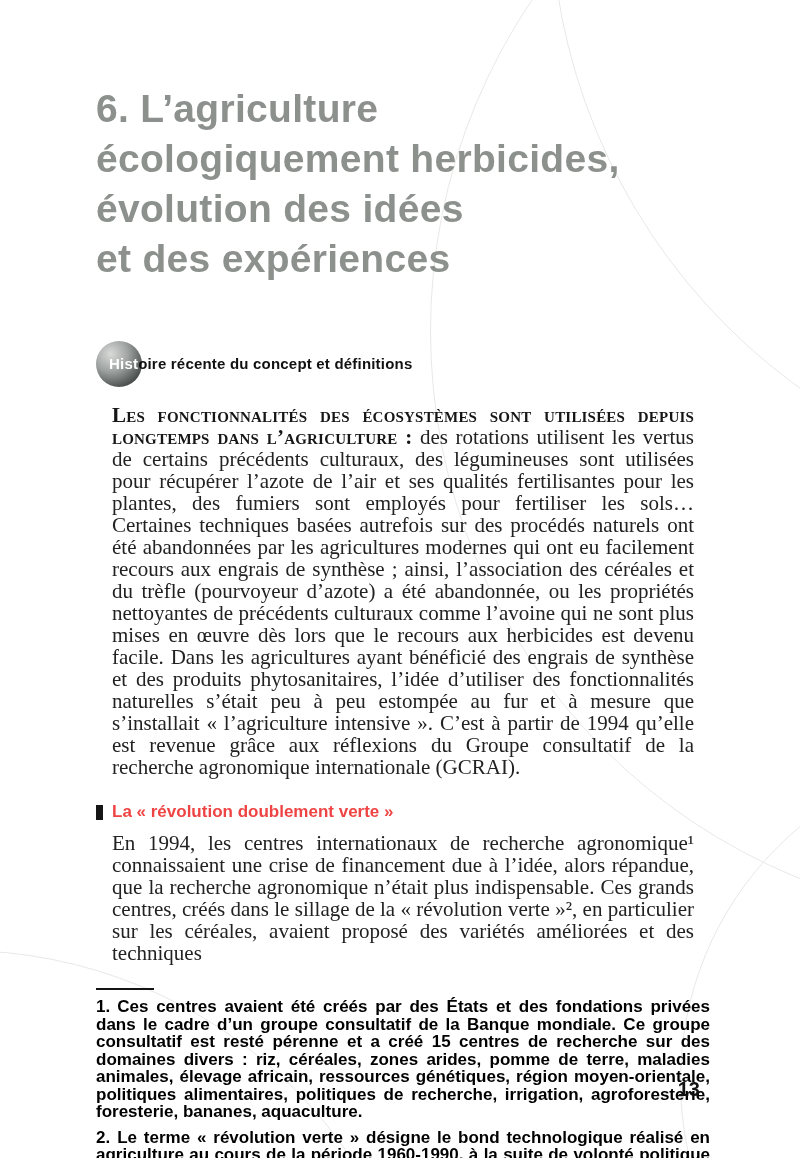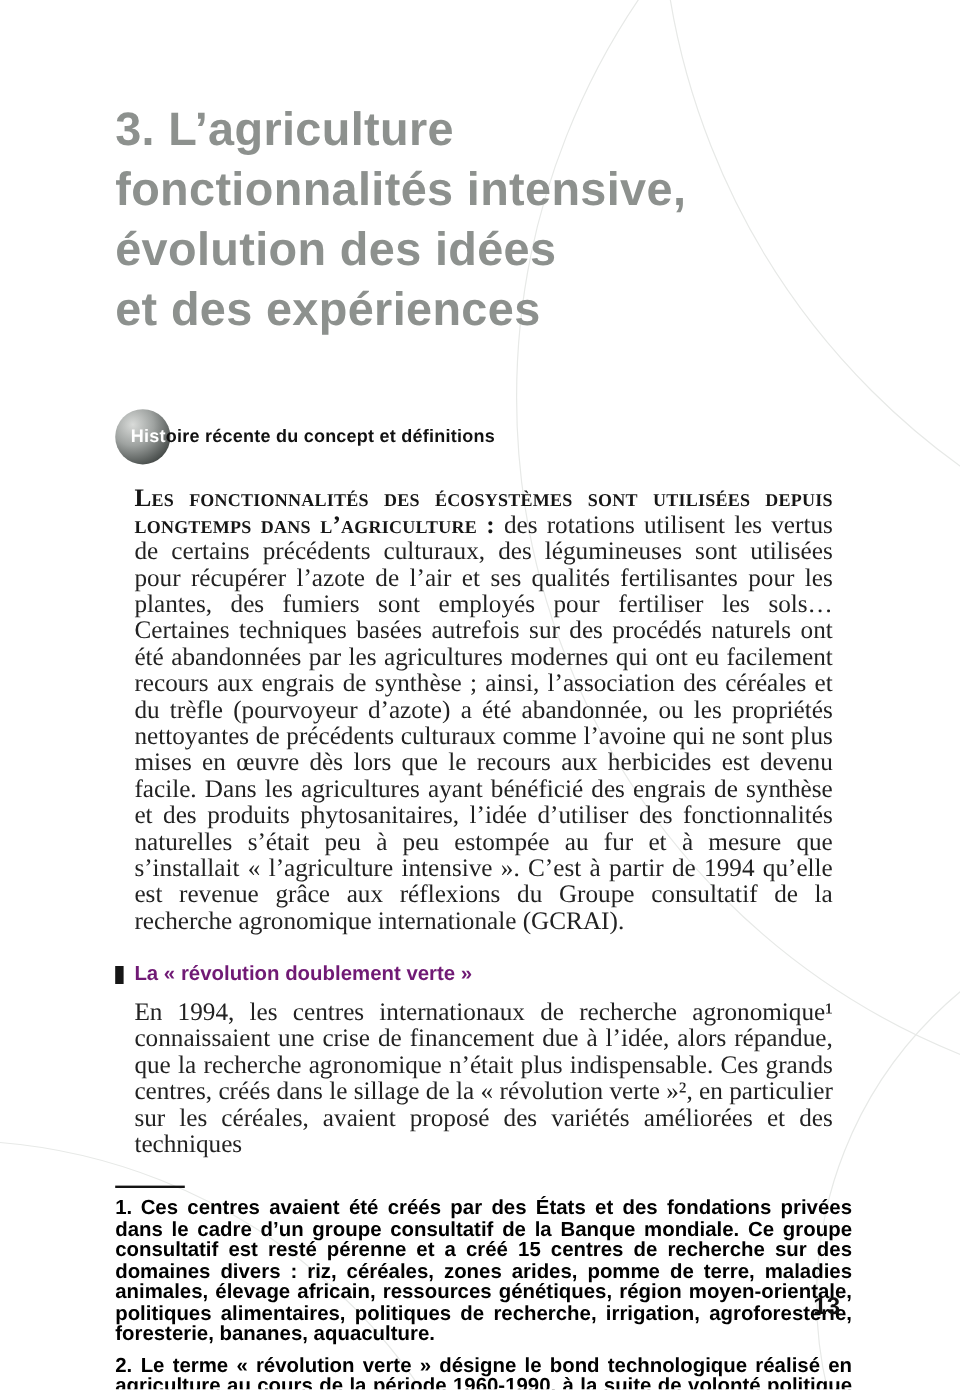--- a/index.html
+++ b/index.html
@@ -77,21 +77,21 @@
     font-variant:small-caps;
     font-weight:bold;
     letter-spacing:0.2px;
     color:#161616;
   }
   .subsection{
     margin-top:24px;
     font-family:"Liberation Sans", sans-serif;
     font-size:17px;
     font-weight:bold;
-    color:#701a75;
+    color:#ef4444;
     display:flex;
     align-items:center;
   }
   .subsection .bar{
     display:inline-block;
     width:7px;height:15px;
     background:#161616;
     margin-right:9px;
     flex:0 0 auto;
   }
@@ -128,22 +128,22 @@
 <div class="page">
 
   <div class="arc arc1"></div>
   <div class="arc arc2"></div>
   <div class="arc arc3"></div>
   <div class="arc arc4"></div>
 
   <div class="content">
 
     <h1 class="chapter-title">
-      <div>3. L’agriculture</div>
-      <div>fonctionnalités intensive,</div>
+      <div>6. L’agriculture</div>
+      <div>écologiquement herbicides,</div>
       <div>évolution des idées</div>
       <div>et des expériences</div>
     </h1>
 
     <div class="section-heading">
       <span class="sphere"></span>
       <h2><span class="on-ball">Hist</span><span>oire récente du concept et définitions</span></h2>
     </div>
 
     <p class="body-par"><span class="lead">Les fonctionnalités des écosystèmes sont utilisées depuis longtemps dans l’agriculture :</span><span> des rotations utilisent les vertus de certains précédents culturaux, des légumineuses sont utilisées pour récupérer l’azote de l’air et ses qualités fertilisantes pour les plantes, des fumiers sont employés pour fertiliser les sols… Certaines techniques basées autrefois sur des procédés naturels ont été abandonnées par les agricultures modernes qui ont eu facilement recours aux engrais de synthèse ; ainsi, l’association des céréales et du trèfle (pourvoyeur d’azote) a été abandonnée, ou les propriétés nettoyantes de précédents culturaux comme l’avoine qui ne sont plus mises en œuvre dès lors que le recours aux herbicides est devenu facile. Dans les agricultures ayant bénéficié des engrais de synthèse et des produits phytosanitaires, l’idée d’utiliser des fonctionnalités naturelles s’était peu à peu estompée au fur et à mesure que s’installait « l’agriculture intensive ». C’est à partir de 1994 qu’elle est revenue grâce aux réflexions du Groupe consultatif de la recherche agronomique internationale (GCRAI).</span></p>

